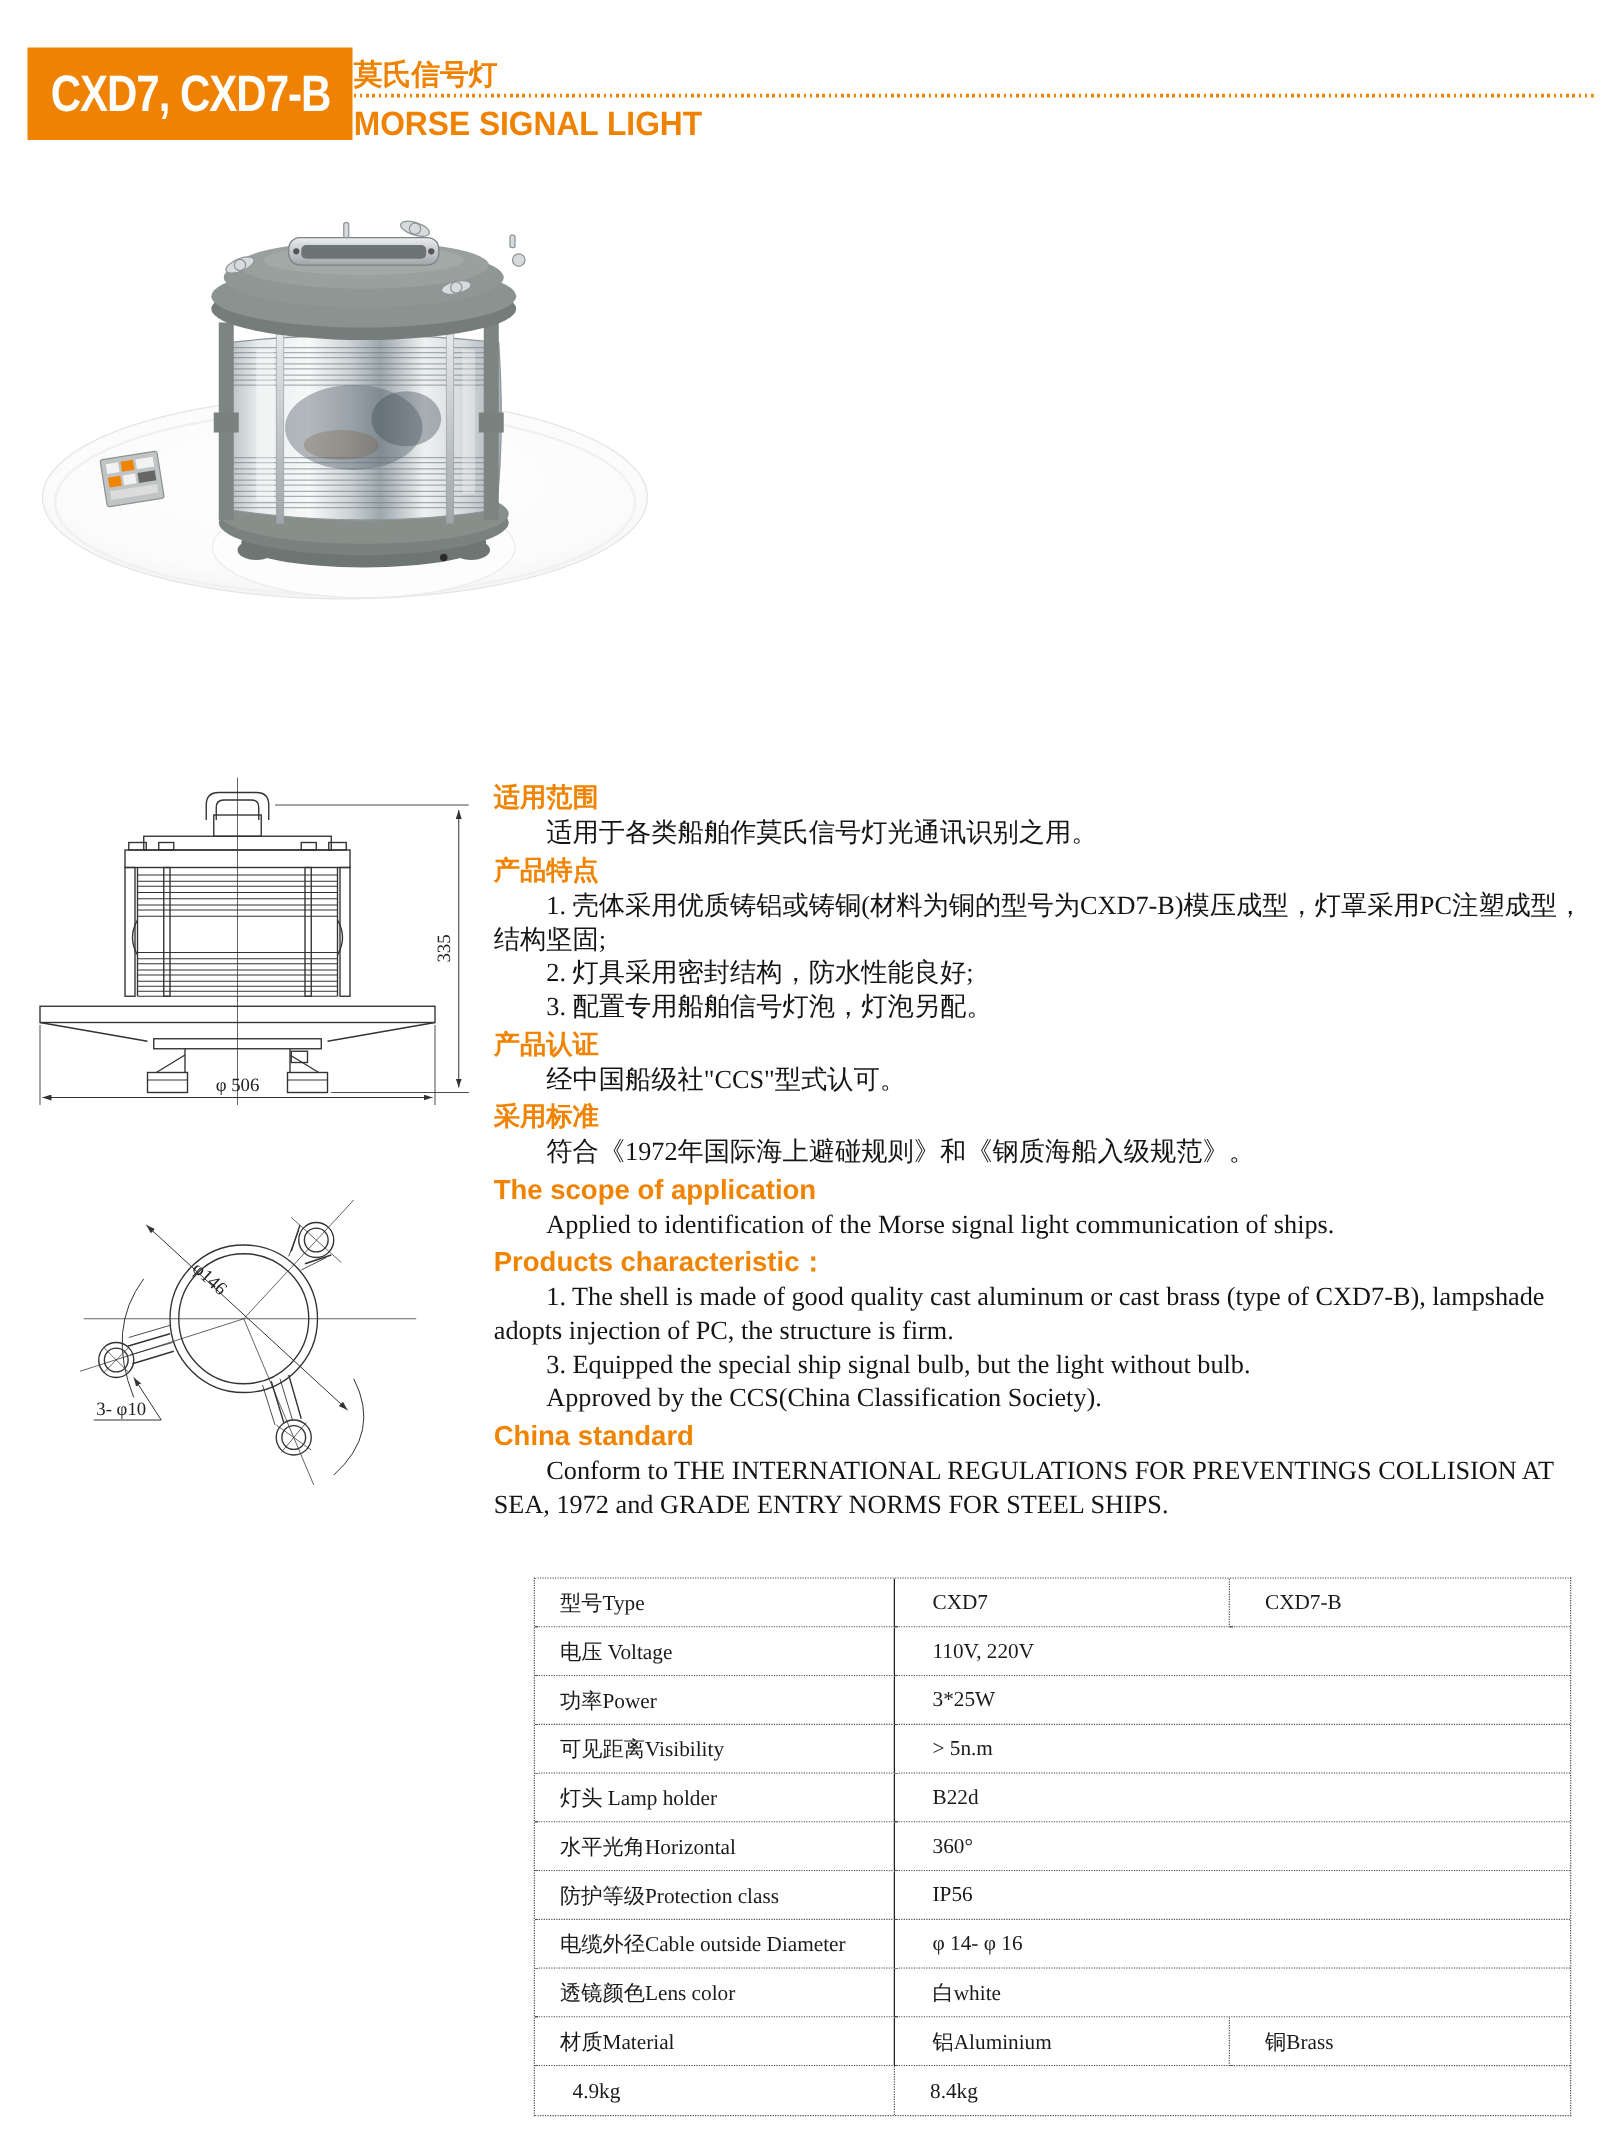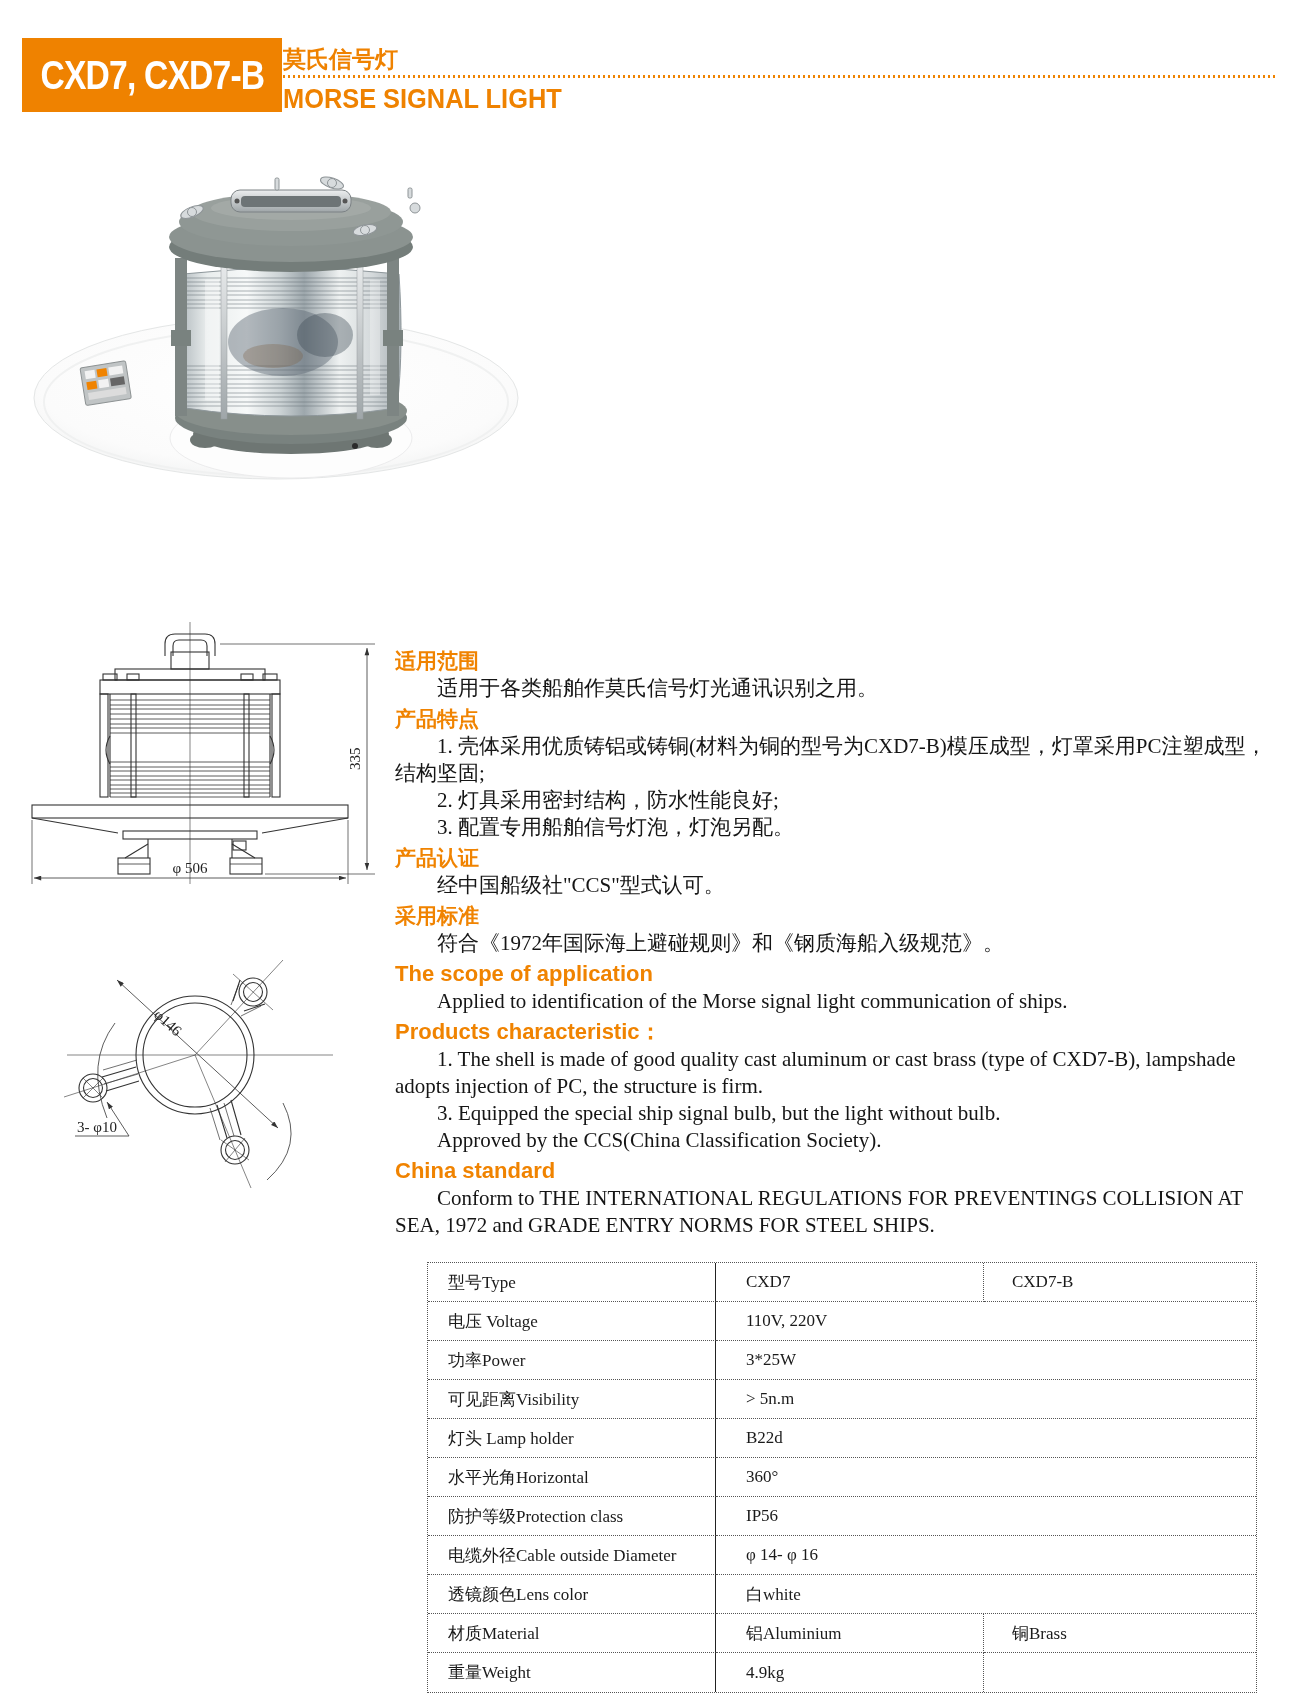--- a/index.html
+++ b/index.html
@@ -20,21 +20,21 @@
             font-family:"Liberation Sans","DejaVu Sans",sans-serif;font-weight:bold;font-size:27px;
             letter-spacing:0px;transform:scaleX(.94);transform-origin:left;}
 
   
   .photo{position:absolute;left:25px;top:150px;}
   .side-draw{position:absolute;left:15px;top:592px;}
   .top-draw{position:absolute;left:55px;top:878px;}
   svg text{font-family:"Liberation Serif","DejaVu Serif",serif;}
 
   
-  .text-col{position:absolute;left:395px;top:644px;width:880px;}
+  .text-col{position:absolute;left:395px;top:622px;width:880px;}
   .sec-heading{font-family:"Liberation Sans","DejaVu Sans",sans-serif;font-weight:bold;
                color:#f08300;margin:3px 0 1px 0;line-height:27px;}
   .sec-heading.zh{font-size:21px;}
   .sec-heading.en{font-size:22px;}
   .para{margin:0;font-size:21px;line-height:27px;text-indent:2em;color:#151515;}
 
   
   .spec-table{position:absolute;left:427px;top:1262px;width:830px;
               display:grid;grid-template-columns:288px 268px auto;
               border:1px dotted #555;box-sizing:border-box;
@@ -294,17 +294,17 @@
       <div class="cell value span2">360°</div>
       <div class="cell label">防护等级Protection class</div>
       <div class="cell value span2">IP56</div>
       <div class="cell label">电缆外径Cable outside Diameter</div>
       <div class="cell value span2">φ 14- φ 16</div>
       <div class="cell label">透镜颜色Lens color</div>
       <div class="cell value span2">白white</div>
       <div class="cell label">材质Material</div>
       <div class="cell value has2">铝Aluminium</div>
       <div class="cell value2">铜Brass</div>
-      <div class="cell label last">重量Weight</div>
       <div class="cell value has2 last">4.9kg</div>
+      <div class="cell value2 last">8.4kg</div>
     </div>
 
 </div>
 
 </body></html>

